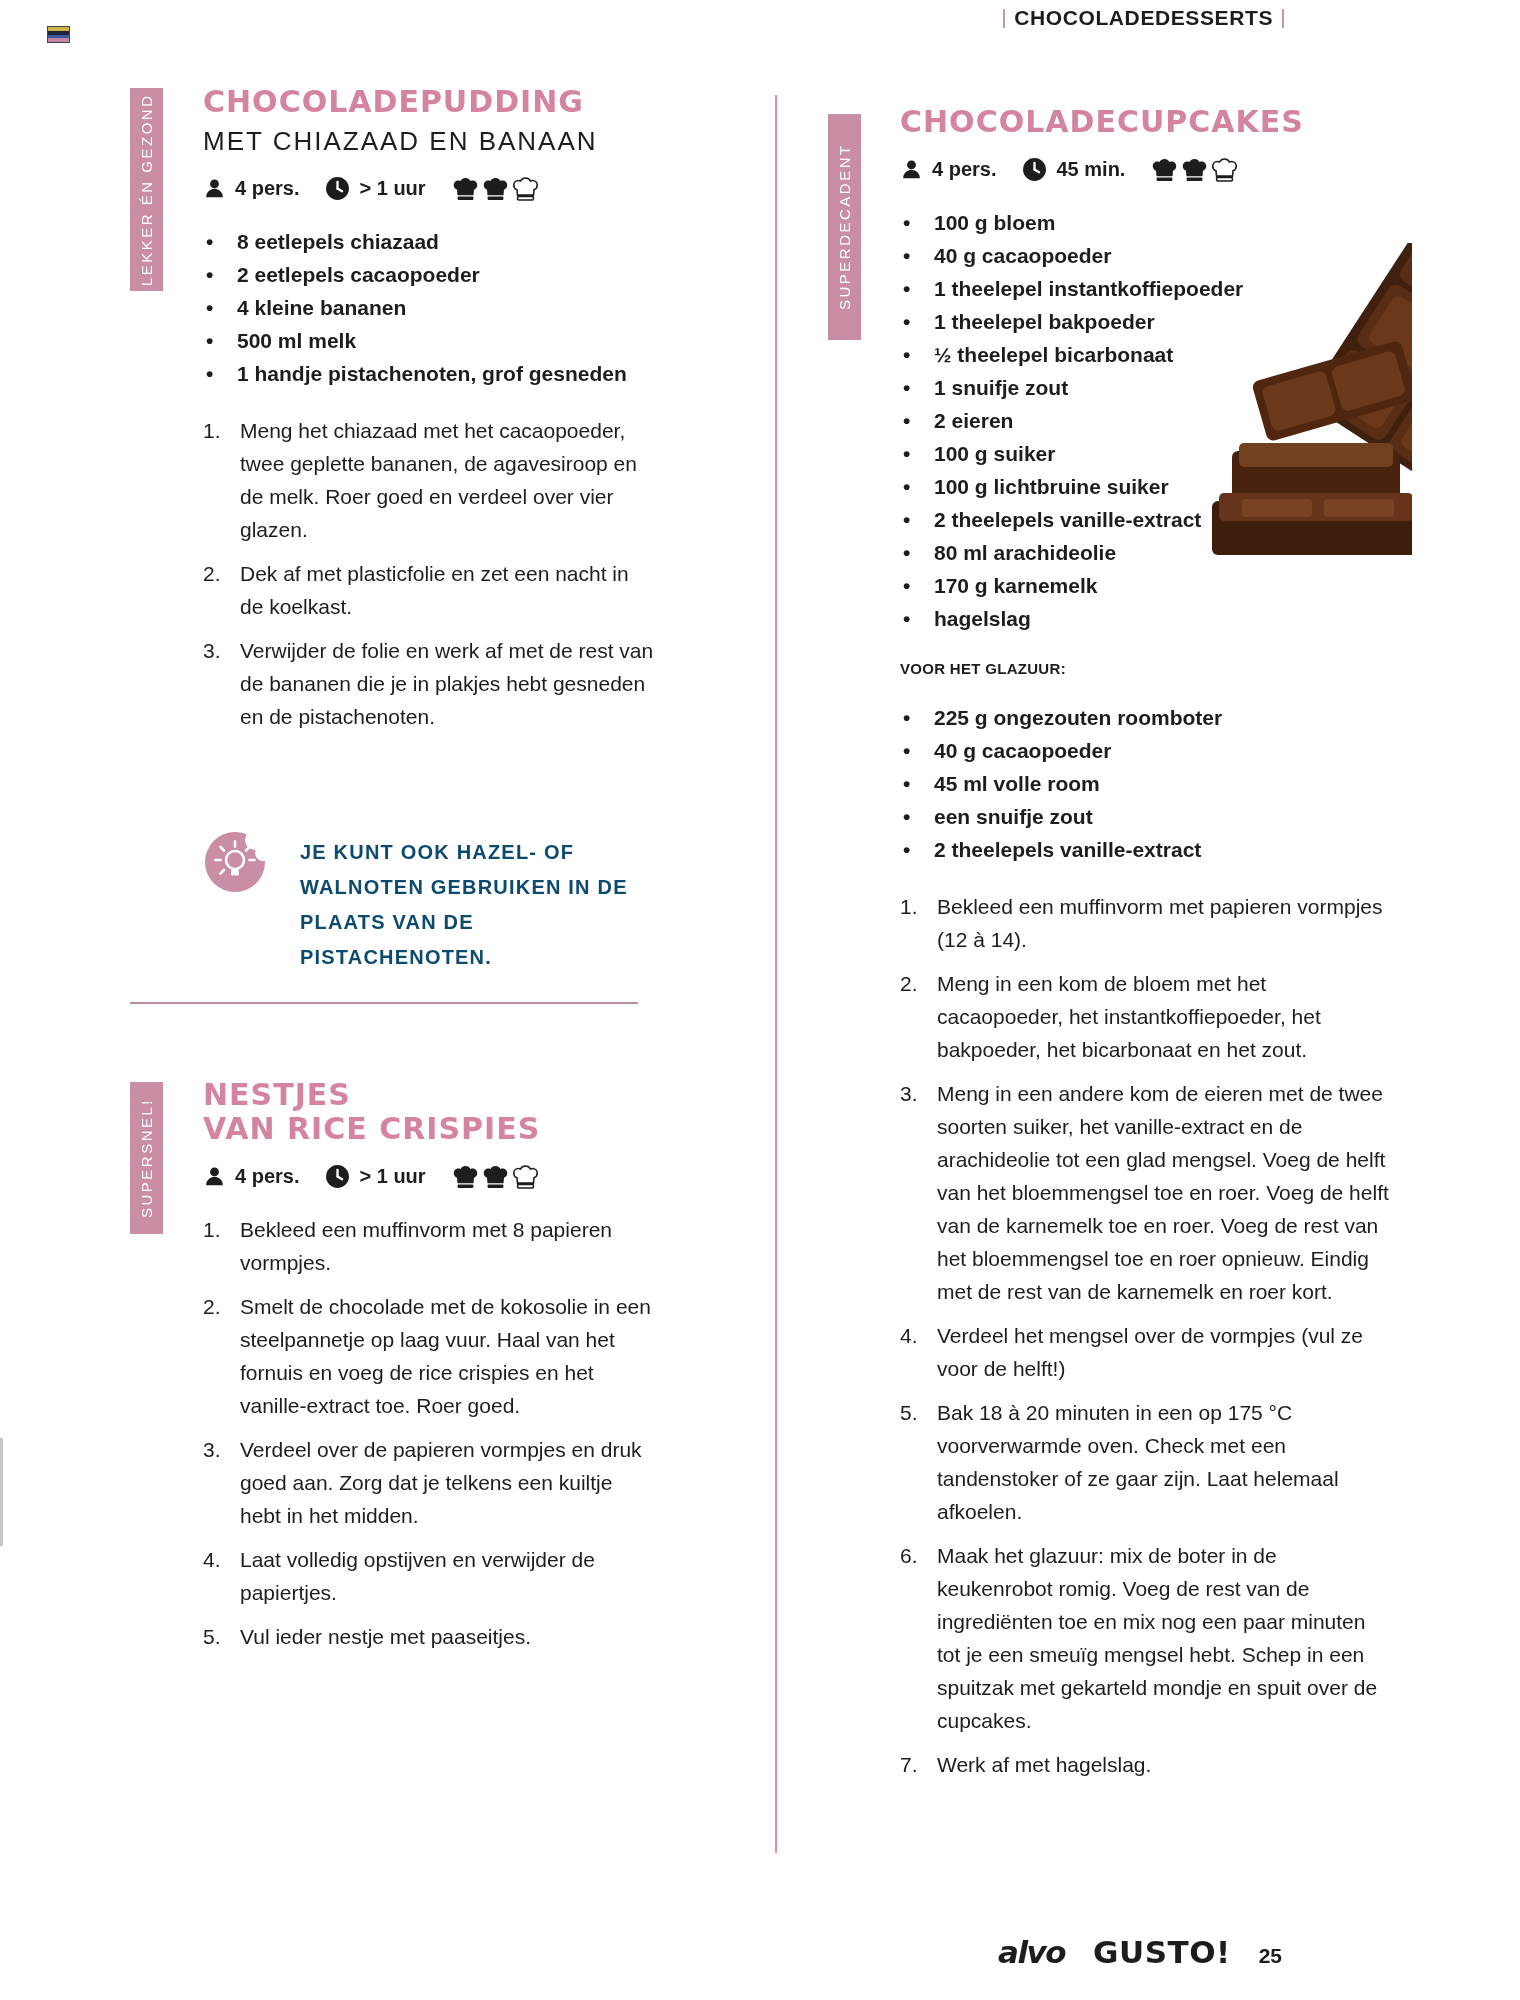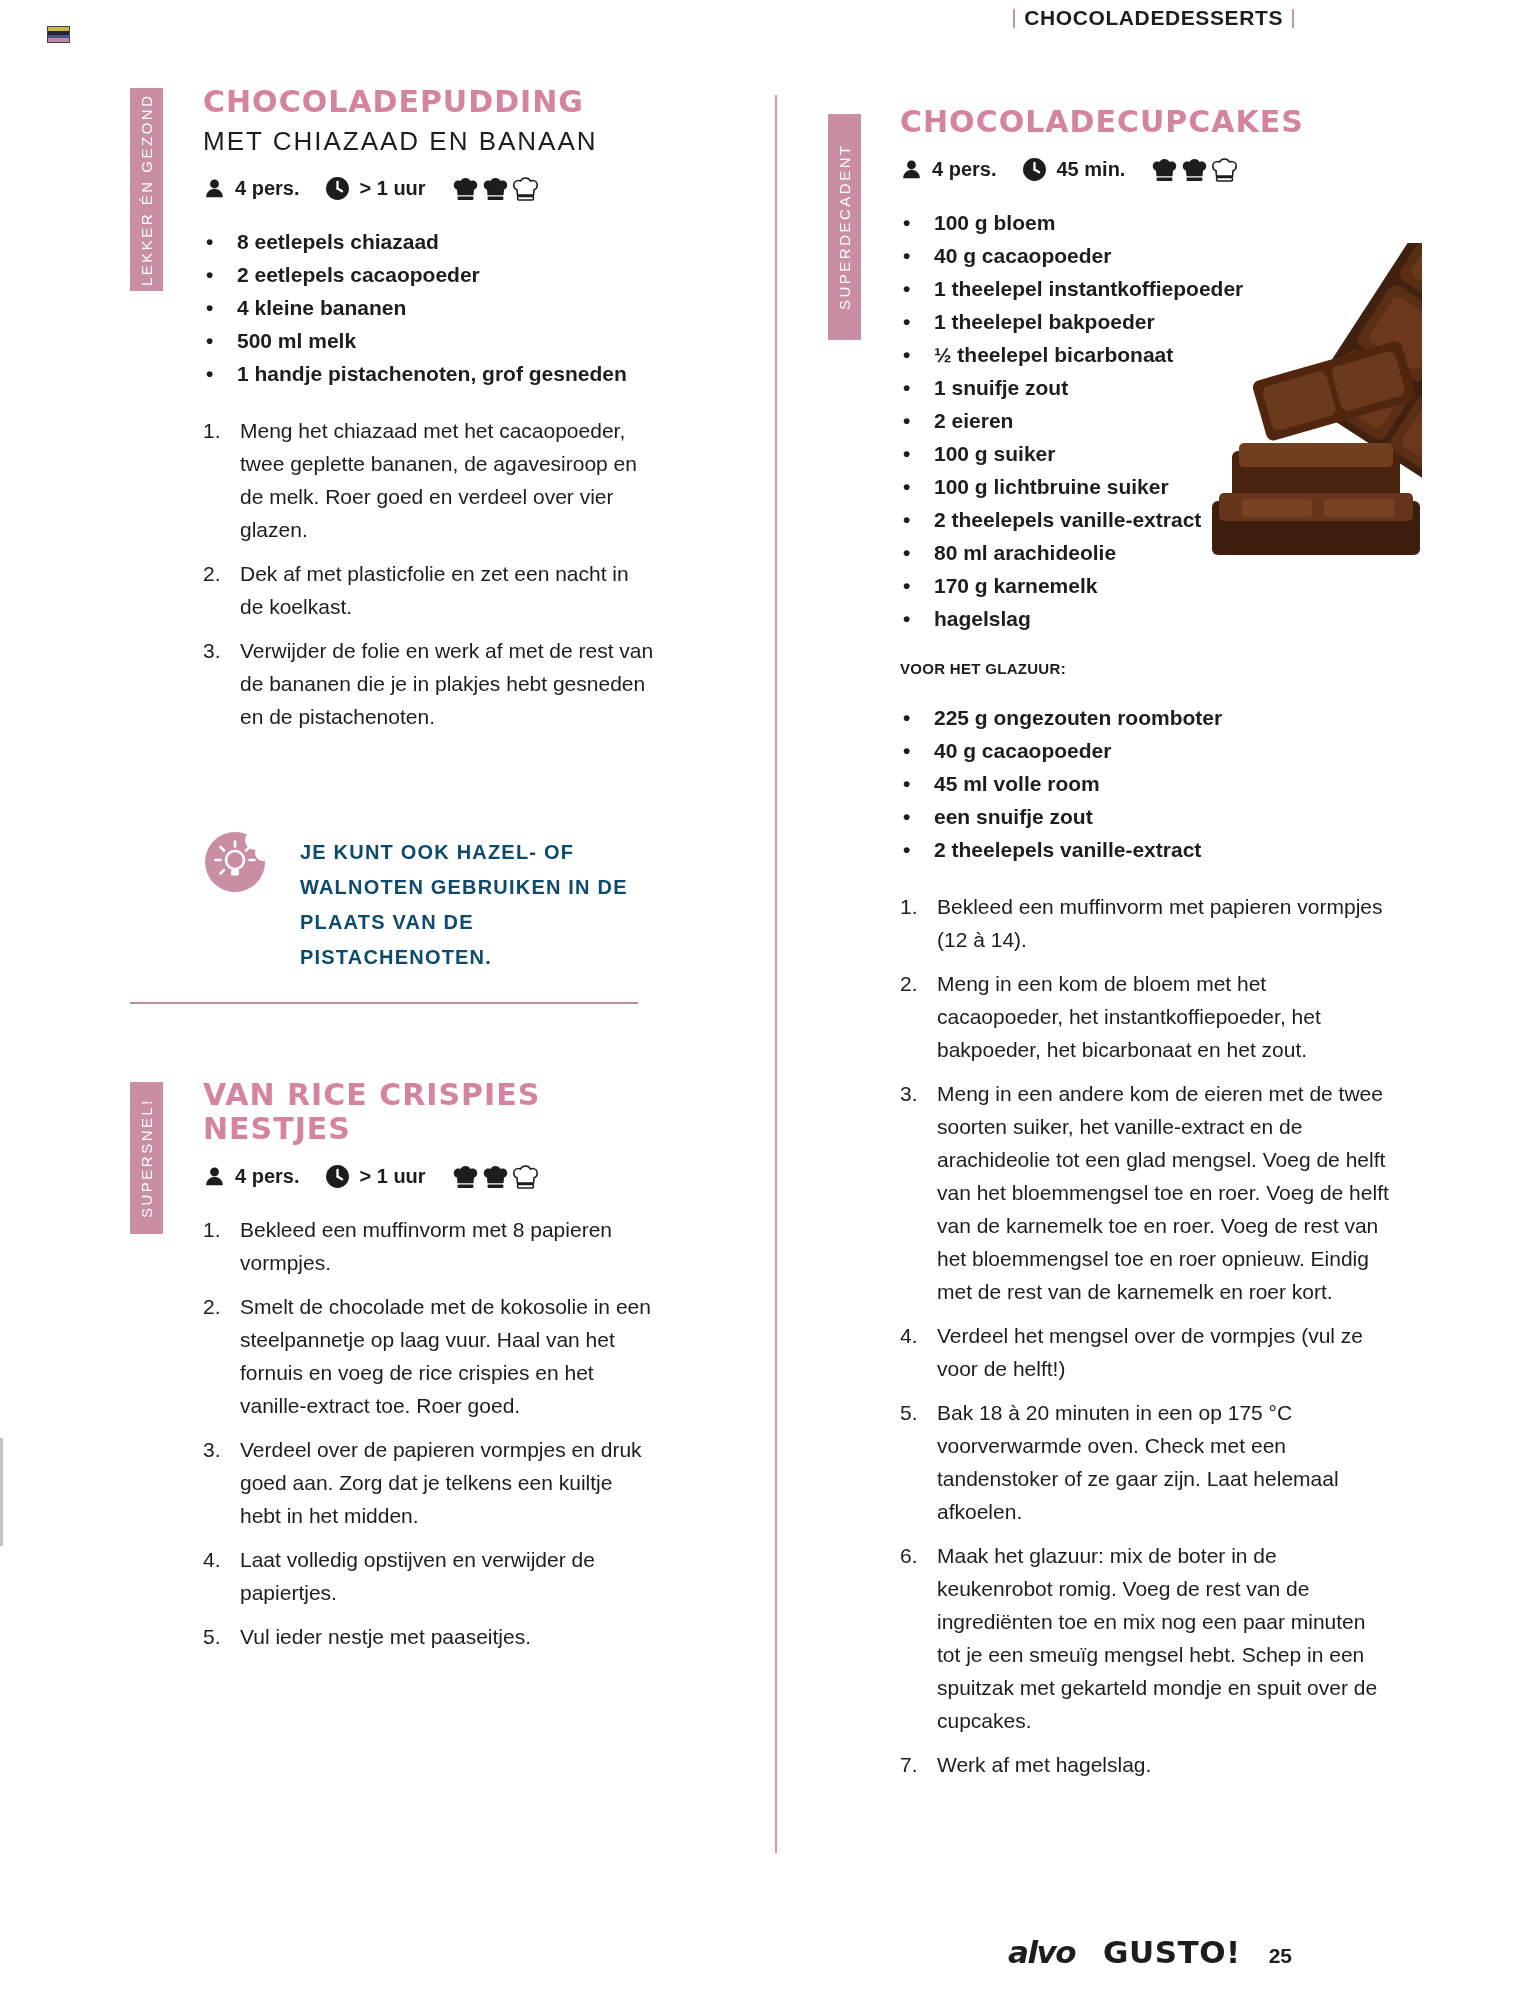--- a/index.html
+++ b/index.html
@@ -1,17 +1,17 @@
 <!DOCTYPE html>
 <html><head>
 <meta charset="utf-8">
 <style>
   html,body{margin:0;padding:0;background:#fff;}
   .page{position:relative;width:1412px;height:2000px;background:#ffffff;overflow:hidden;
-        font-family:"Liberation Sans",sans-serif;color:#1d1d1b;padding-left:10px;}
+        font-family:"Liberation Sans",sans-serif;color:#1d1d1b;}
 
   
   .regmark{position:absolute;left:47px;top:26px;width:21px;height:15px;border:1px solid #444;
            display:flex;flex-direction:column;}
   .regmark div{flex:1;}
   .rm1{background:#cdb648;} .rm2{background:#20203f;} .rm3{background:#3a57a0;} .rm4{background:#c585a5;}
 
   
   .page-header{position:absolute;top:6px;right:128px;display:flex;align-items:center;gap:9px;
                font-size:21px;font-weight:800;letter-spacing:.6px;}
@@ -161,22 +161,22 @@
         <line x1="17.5" y1="30" x2="12.5" y2="30"></line>
         <line x1="46.5" y1="30" x2="51.5" y2="30"></line>
         <line x1="21" y1="40" x2="17.5" y2="43.5"></line>
       </g>
     </svg>
     <div class="tip-text">JE KUNT OOK HAZEL- OF WALNOTEN GEBRUIKEN IN DE PLAATS VAN DE PISTACHENOTEN.</div>
   </div>
 
   <section class="recipe recipe-2">
     <h2>
+      <span class="t-pink">NESTJES</span>
       <span class="t-pink">VAN RICE CRISPIES</span>
-      <span class="t-pink">NESTJES</span>
     </h2>
     <div class="meta">
       <svg width="23" height="23" viewBox="0 0 24 24" fill="#1d1d1b">
         <circle cx="12" cy="7.2" r="4.6"></circle>
           <path d="M3.3 21c0-4.8 3.9-8.7 8.7-8.7s8.7 3.9 8.7 8.7z"></path>
       </svg>
       <span class="lbl">4 pers.</span>
       <span class="mgap"></span>
       <svg width="25" height="25" viewBox="0 0 24 24">
         <circle cx="12" cy="12" r="11" fill="#1d1d1b"></circle>

